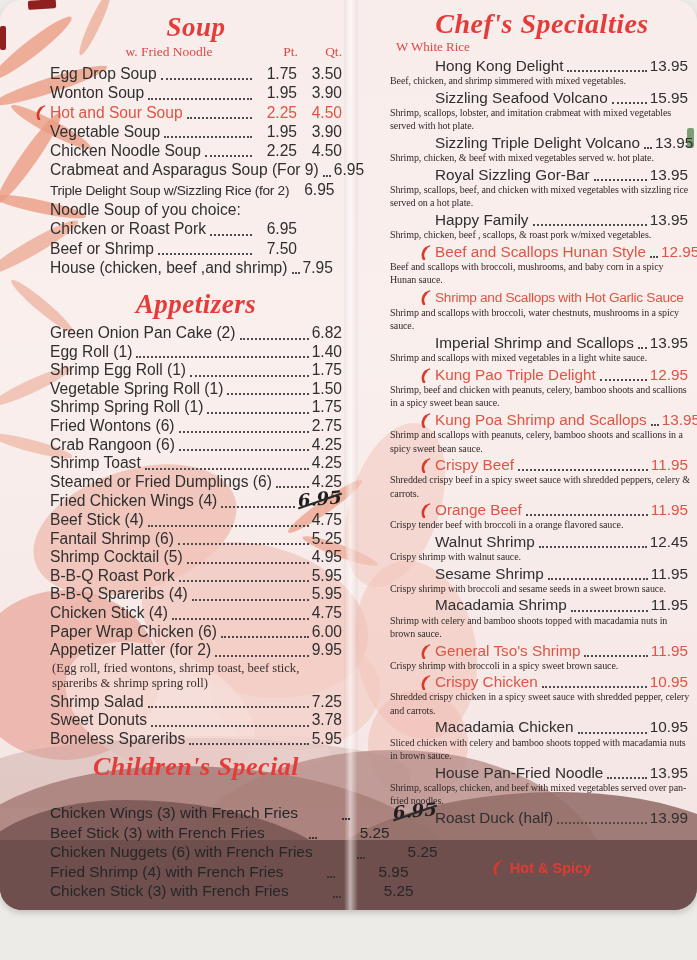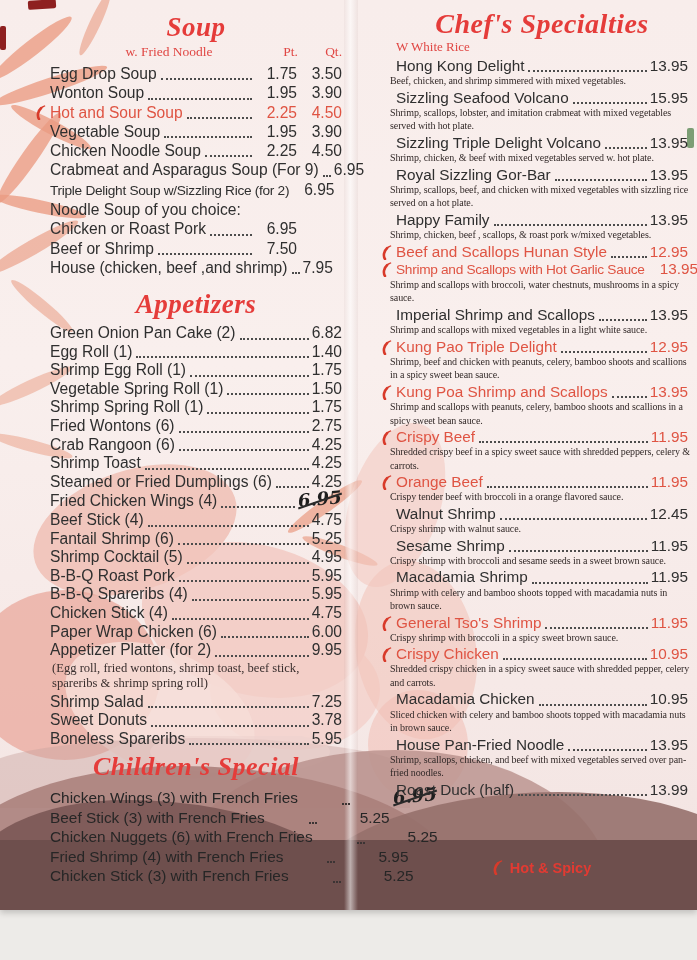--- a/index.html
+++ b/index.html
@@ -1,19 +1,19 @@
 <!DOCTYPE html>
 <html><head>
 <meta charset="utf-8">
 <style>
   html,body{margin:0;padding:0;}
   body{width:697px;height:960px;background:#edebe8;font-family:"Liberation Sans",sans-serif;position:relative;overflow:hidden;}
   .paper{position:absolute;left:0;top:0;width:697px;height:910px;overflow:hidden;
     background:linear-gradient(180deg,#f8edeb 0%,#f9efed 40%,#f6e9e7 75%,#f2e3e1 100%);
-    box-shadow:0 3px 6px rgba(0,0,0,.18);}
+    box-shadow:0 3px 6px rgba(0,0,0,.18);border-radius:22px;}
   
   .leaf,.petal,.blob{position:absolute;}
   .leaf{background:#ea9b82;border-radius:50%;opacity:.78;}
   .petal{background:#efb9ae;border-radius:50%;opacity:.75;}
   .corner-mark{position:absolute;background:#8e2020;border-radius:2px;}
   .green-mark{position:absolute;background:#5d8a57;border-radius:2px;opacity:.8;}
   .fold{position:absolute;left:344px;top:0;width:14px;height:910px;z-index:4;
     background:linear-gradient(90deg,rgba(120,80,80,.06),rgba(255,255,255,.55) 45%,rgba(120,80,80,.07));}
   .land{position:absolute;left:0;top:736px;width:697px;height:174px;z-index:2;overflow:hidden;}
   .lb{position:absolute;}
@@ -51,29 +51,29 @@
   .soup-sec .row{line-height:19.3px;font-size:15.6px;}
   .soup-sec .rows{margin-top:4px;}
   .soup-sec .pt{width:42px;}
   .soup-sec .qt{width:45px;}
   .soup-sec .price{width:42px;}
   .soup-sec .qtpad{width:45px;}
   .app-sec{left:50px;top:288px;width:292px;}
   .app-sec .sec-title{font-size:27px;line-height:32px;margin-bottom:4px;}
   .app-sec .row{line-height:18.6px;font-size:15.6px;}
   .kids-sec{left:50px;top:752px;width:292px;}
-  .kids-sec .sec-title{font-size:26px;line-height:30px;margin-bottom:5px;}
+  .kids-sec .sec-title{font-size:26px;line-height:30px;margin-bottom:20px;}
   .kids-sec .row{line-height:19.6px;font-size:15.4px;color:#262626;gap:40px;}
   .kids-sec .dots{border-color:#3c3434;}
   
   .chef-sec{left:396px;top:8px;width:292px;}
   .chef-sec .sec-title{font-size:28px;line-height:31px;}
   .chef-sec .sub{display:block;text-align:left;font-size:13px;line-height:15px;}
   .chef-sec .rows{margin-top:3px;}
-  .rline{display:flex;position:relative;align-items:baseline;line-height:17.2px;font-size:15.3px;color:#2f2f2f;}
+  .rline{display:flex;position:relative;align-items:baseline;line-height:17.2px;font-size:15.3px;color:#2f2f2f;margin-left:39px;}
   .rline .dots{height:12px;margin-bottom:2px;}
   .rdesc{font-family:Liberation Serif, serif;font-size:10px;line-height:13.5px;color:#332a29;
     margin:0 0 1px -6px;width:300px;letter-spacing:-.1px;}
   .tightname .iname{font-size:13.7px;letter-spacing:-.3px;}
   .footer{position:absolute;left:396px;top:860px;width:292px;text-align:center;z-index:6;
     color:#e23a32;font-weight:bold;font-size:14.5px;}
   .footer .fpepper{display:inline-block;vertical-align:-2px;margin-right:3px;}
 </style>
 </head>
 <body>
@@ -547,20 +547,21 @@
         <div class="rowwrap spicy">
           <div class="rline">
             <span class="pepper"><svg width="10" height="15" viewBox="0 0 10 15">
                 <path d="M3,14 C1,11 1.8,6 5,3.2" stroke="#d83a2a" stroke-width="2.6" fill="none" stroke-linecap="round"></path>
                 <path d="M5,3.2 C6,2.2 7.3,1.8 8.6,1" stroke="#d83a2a" stroke-width="1.4" fill="none" stroke-linecap="round"></path>
               </svg></span>
             <span class="iname">Beef and Scallops Hunan Style</span>
             <span class="dots"></span>
             <span class="price">12.95</span>
           </div>
+          <div class="rdesc">Beef and scallops with broccoli, mushrooms, and baby corn in a spicy Hunan sauce.</div>
         </div>
         <div class="rowwrap spicy nodots tightname">
           <div class="rline">
             <span class="pepper"><svg width="10" height="15" viewBox="0 0 10 15">
                 <path d="M3,14 C1,11 1.8,6 5,3.2" stroke="#d83a2a" stroke-width="2.6" fill="none" stroke-linecap="round"></path>
                 <path d="M5,3.2 C6,2.2 7.3,1.8 8.6,1" stroke="#d83a2a" stroke-width="1.4" fill="none" stroke-linecap="round"></path>
               </svg></span>
             <span class="iname">Shrimp and Scallops with Hot Garlic Sauce</span>
             <span class="dots"></span>
             <span class="price">13.95</span>

